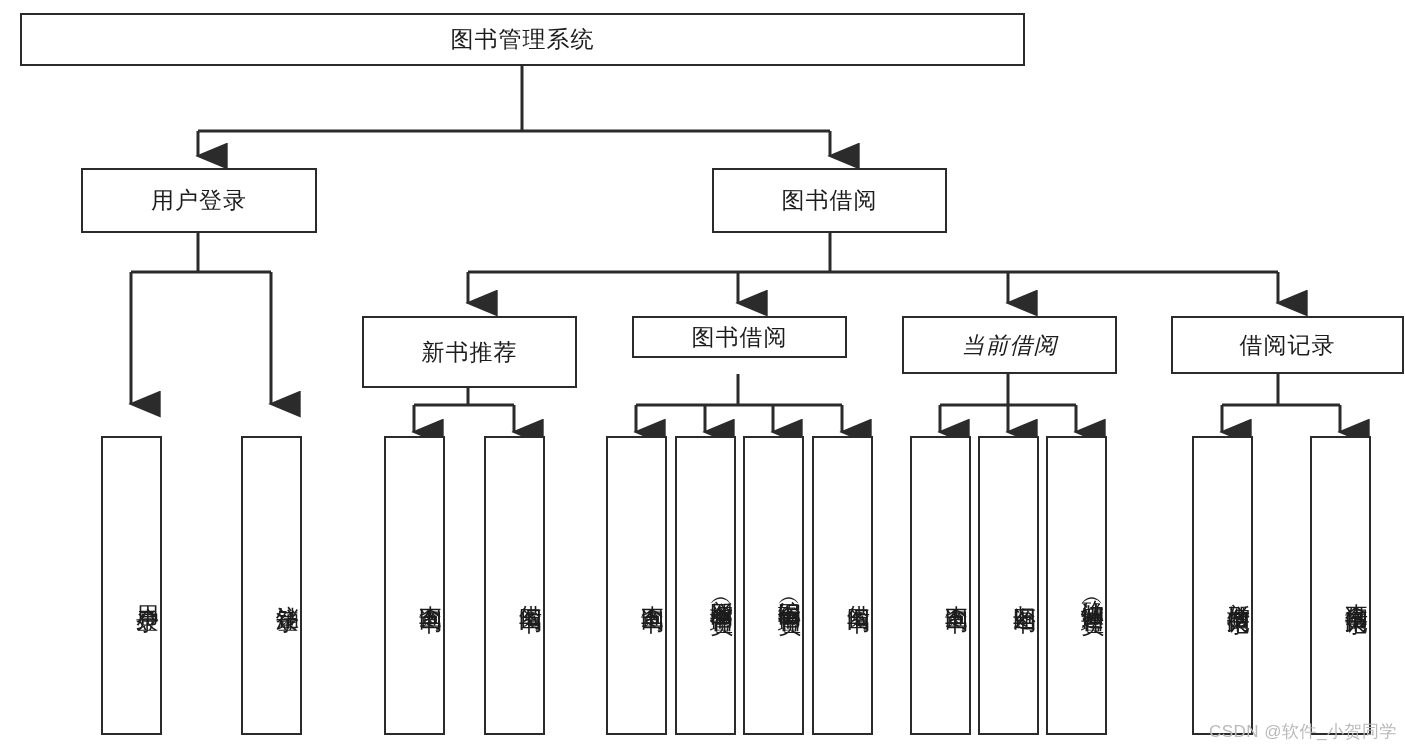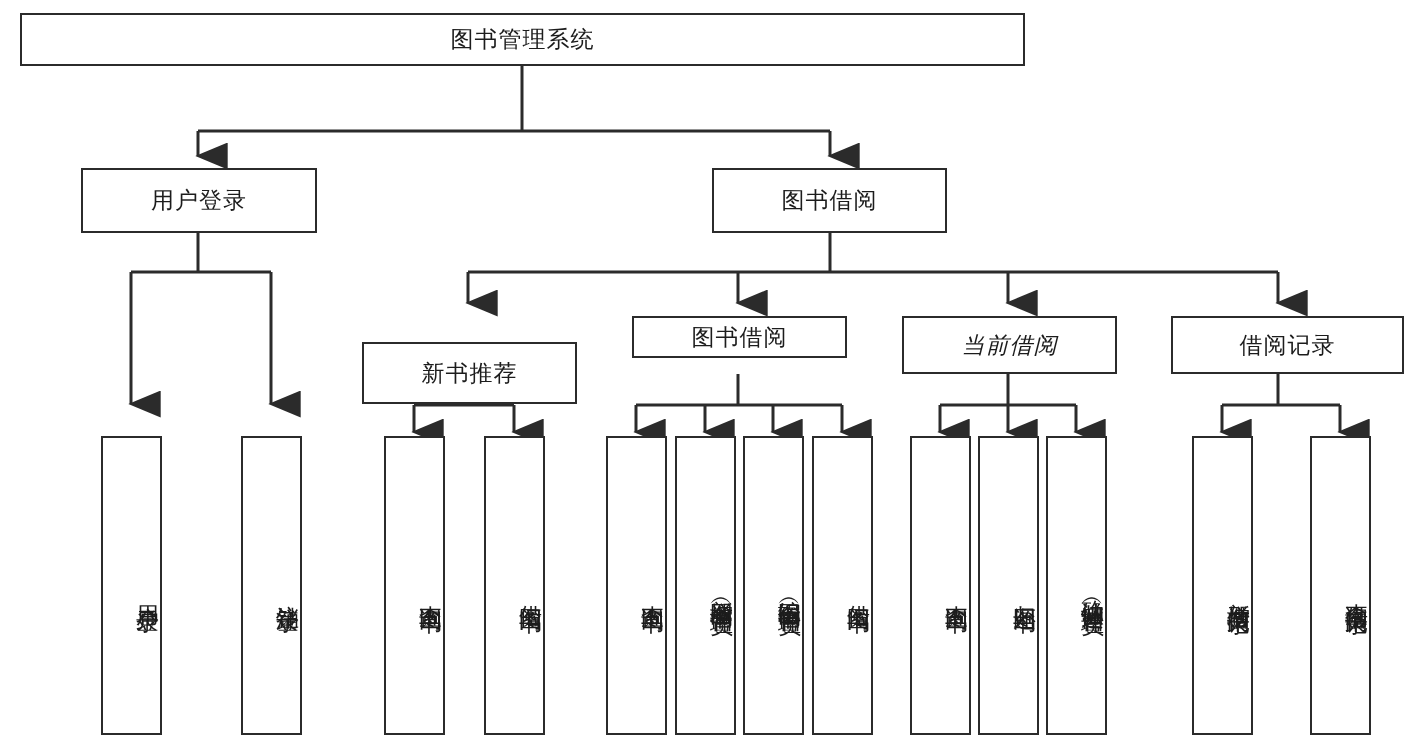--- a/index.html
+++ b/index.html
@@ -123,21 +123,21 @@
     <span>图书管理系统</span>
   </div>
 
   <div class="node h" style="left:81px; top:168px; width:236px; height:65px;">
     <span>用户登录</span>
   </div>
   <div class="node h" style="left:712px; top:168px; width:235px; height:65px;">
     <span>图书借阅</span>
   </div>
 
-  <div class="node h" style="left:362px; top:316px; width:215px; height:62px;margin-top:26px;">
+  <div class="node h" style="left:362px; top:316px; width:215px; height:72px;">
     <span>新书推荐</span>
   </div>
   <div class="node h" style="left:632px; top:316px; width:215px; height:42px;">
     <span>图书借阅</span>
   </div>
   <div class="node h" style="left:902px; top:316px; width:215px; height:58px;font-style:italic;">
     <span>当前借阅</span>
   </div>
   <div class="node h" style="left:1171px; top:316px; width:233px; height:58px;">
     <span>借阅记录</span>
@@ -180,14 +180,15 @@
     <span class="vtext">确认归还（管理员）</span>
   </div>
 
   <div class="node v" style="left:1192px; top:436px; width:61px; height:299px;">
     <span class="vtext">新增借阅记录</span>
   </div>
   <div class="node v" style="left:1310px; top:436px; width:61px; height:299px;">
     <span class="vtext">查询借阅记录</span>
   </div>
 
+  <div class="watermark">CSDN @软件_小贺同学</div>
 
 </div>
 
 </body></html>

